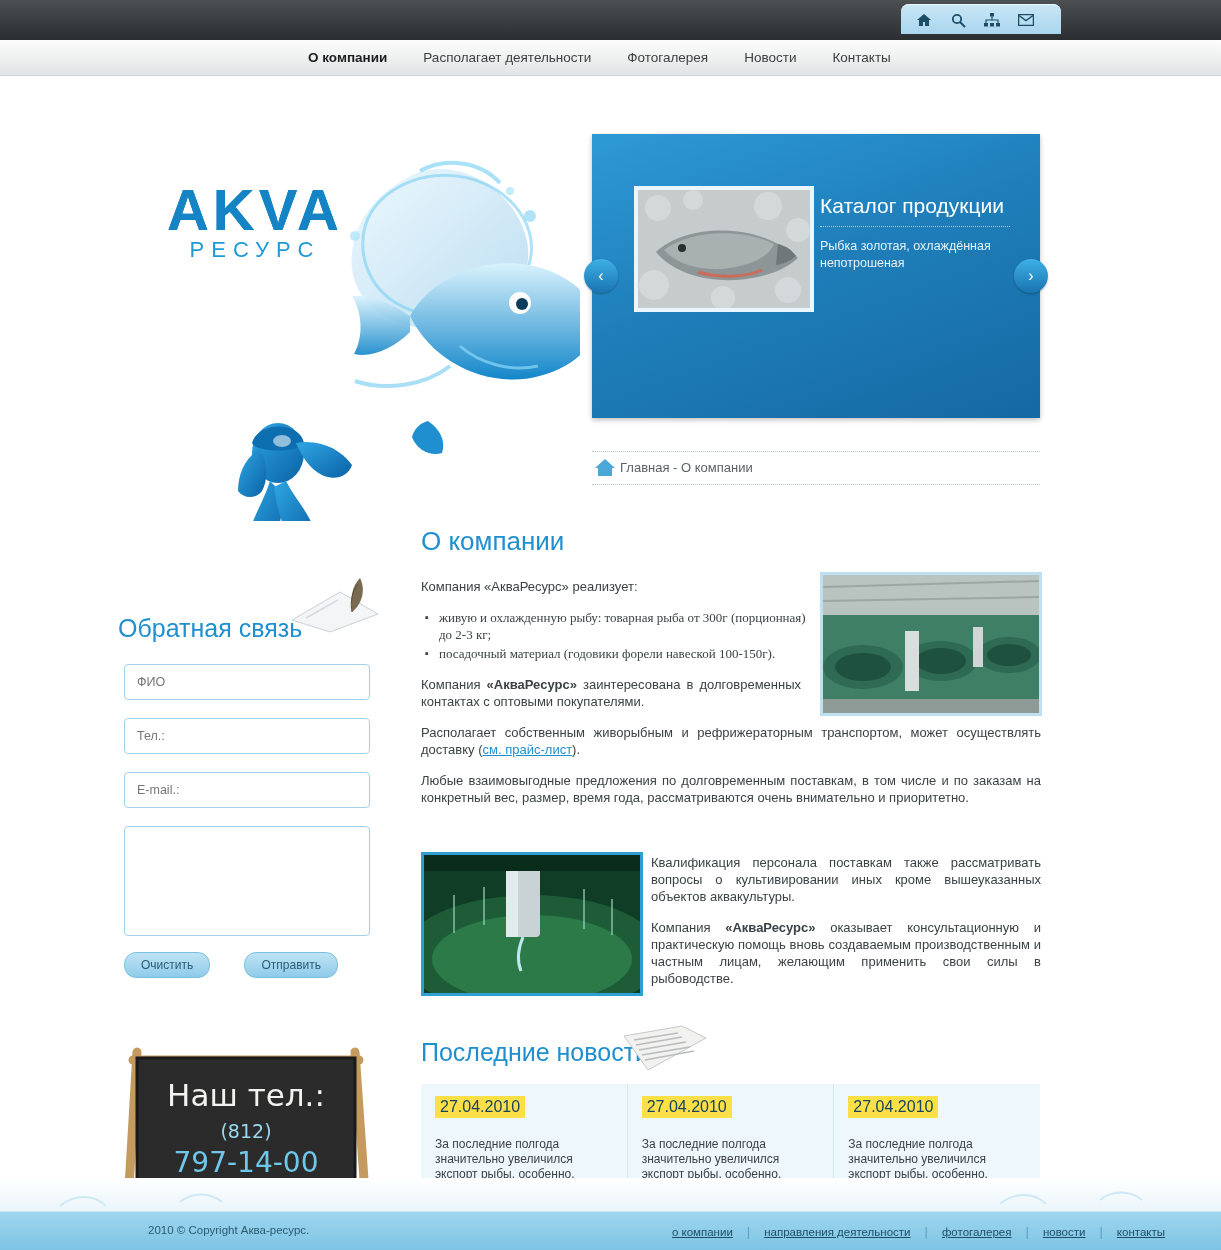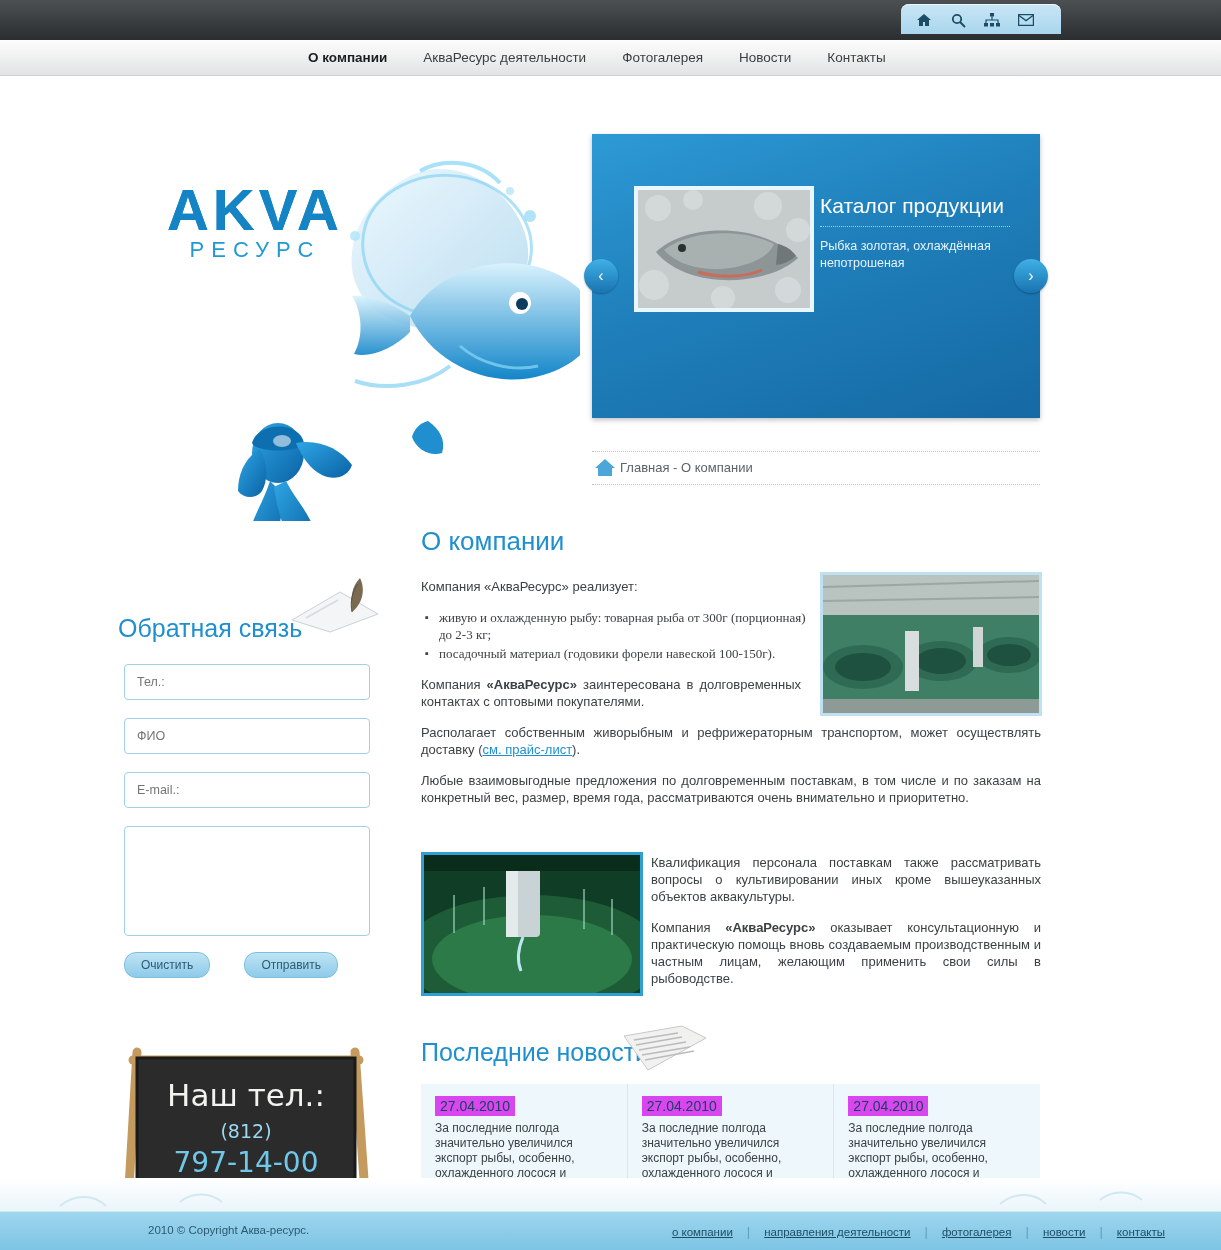--- a/index.html
+++ b/index.html
@@ -162,22 +162,22 @@
     position:absolute;left:421px;top:1008px;width:619px;height:125px;
     background:#eef7fb;
     display:flex;
   }
   .newsitem{
     flex:1;padding:12px 14px;box-sizing:border-box;
     border-right:1px solid #d5e7ef;
   }
   .newsitem:last-child{border-right:none;}
   .newsdate{
-    display:inline-block;background:#d946ef;color:#15445c;
-    font-size:14px;padding:2px 5px;margin-bottom:5px;
+    display:inline-block;background:#fde047;color:#15445c;
+    font-size:16px;padding:2px 5px;margin-bottom:19px;
   }
   .newstext{font-size:12px;line-height:15px;color:#3c4244;}
   .allnews{
     position:absolute;right:0;top:1140px;width:112px;height:19px;
     border-radius:10px;background:linear-gradient(#bfe3f4,#8ecbe9);
     border:1px solid #7cc0e0;color:#2a5d75;font-size:10.5px;
     display:flex;align-items:center;justify-content:center;
   }
   .allnewswrap{position:absolute;left:421px;top:0;width:619px;height:0;}
 
@@ -229,21 +229,21 @@
             <rect x="0.6" y="0.6" width="14.8" height="10.8" fill="none" stroke="#1d4d66" stroke-width="1.3"></rect>
             <path d="M1 1.4l7 5.2 7-5.2" fill="none" stroke="#1d4d66" stroke-width="1.3"></path>
           </svg>
       </div>
     </div>
   </div>
 
   <div class="navwrap">
     <div class="nav">
       <a href="#" class="active">О компании</a>
-      <a href="#">АкваРесурс деятельности</a>
+      <a href="#">Располагает деятельности</a>
       <a href="#">Фотогалерея</a>
       <a href="#">Новости</a>
       <a href="#">Контакты</a>
     </div>
   </div>
 
   <div class="content">
 
     <div class="art">
       <svg width="470" height="440" viewBox="0 0 470 440">
@@ -403,22 +403,22 @@
     <div class="quill">
       <svg width="100" height="62" viewBox="0 0 100 62">
         <path d="M6 46 L54 18 L92 40 L44 58 Z" fill="#f3f5f6" stroke="#c9d2d6"></path>
         <path d="M20 44 L52 26" stroke="#d7dde0" stroke-width="2"></path>
         <path d="M74 4c6 12 2 26-8 34-2-14 0-26 8-34z" fill="#7b6a52"></path>
         <path d="M66 38c-2-10 0-20 6-28" stroke="#5d5040" fill="none"></path>
       </svg>
     </div>
     <div class="fbtitle">Обратная связь</div>
     <div class="form">
+      <input type="text" placeholder="ФИО" style="">
       <input type="text" placeholder="Тел.:" style="">
-      <input type="text" placeholder="ФИО" style="">
       <input type="text" placeholder="E-mail.:" style="">
       <textarea placeholder="" style=""></textarea>
       <div class="btnrow">
         <span class="btn">Очистить</span>
         <span class="btn send">Отправить</span>
       </div>
     </div>
 
     <div class="board">
       <svg width="265" height="190" viewBox="0 0 265 190">

